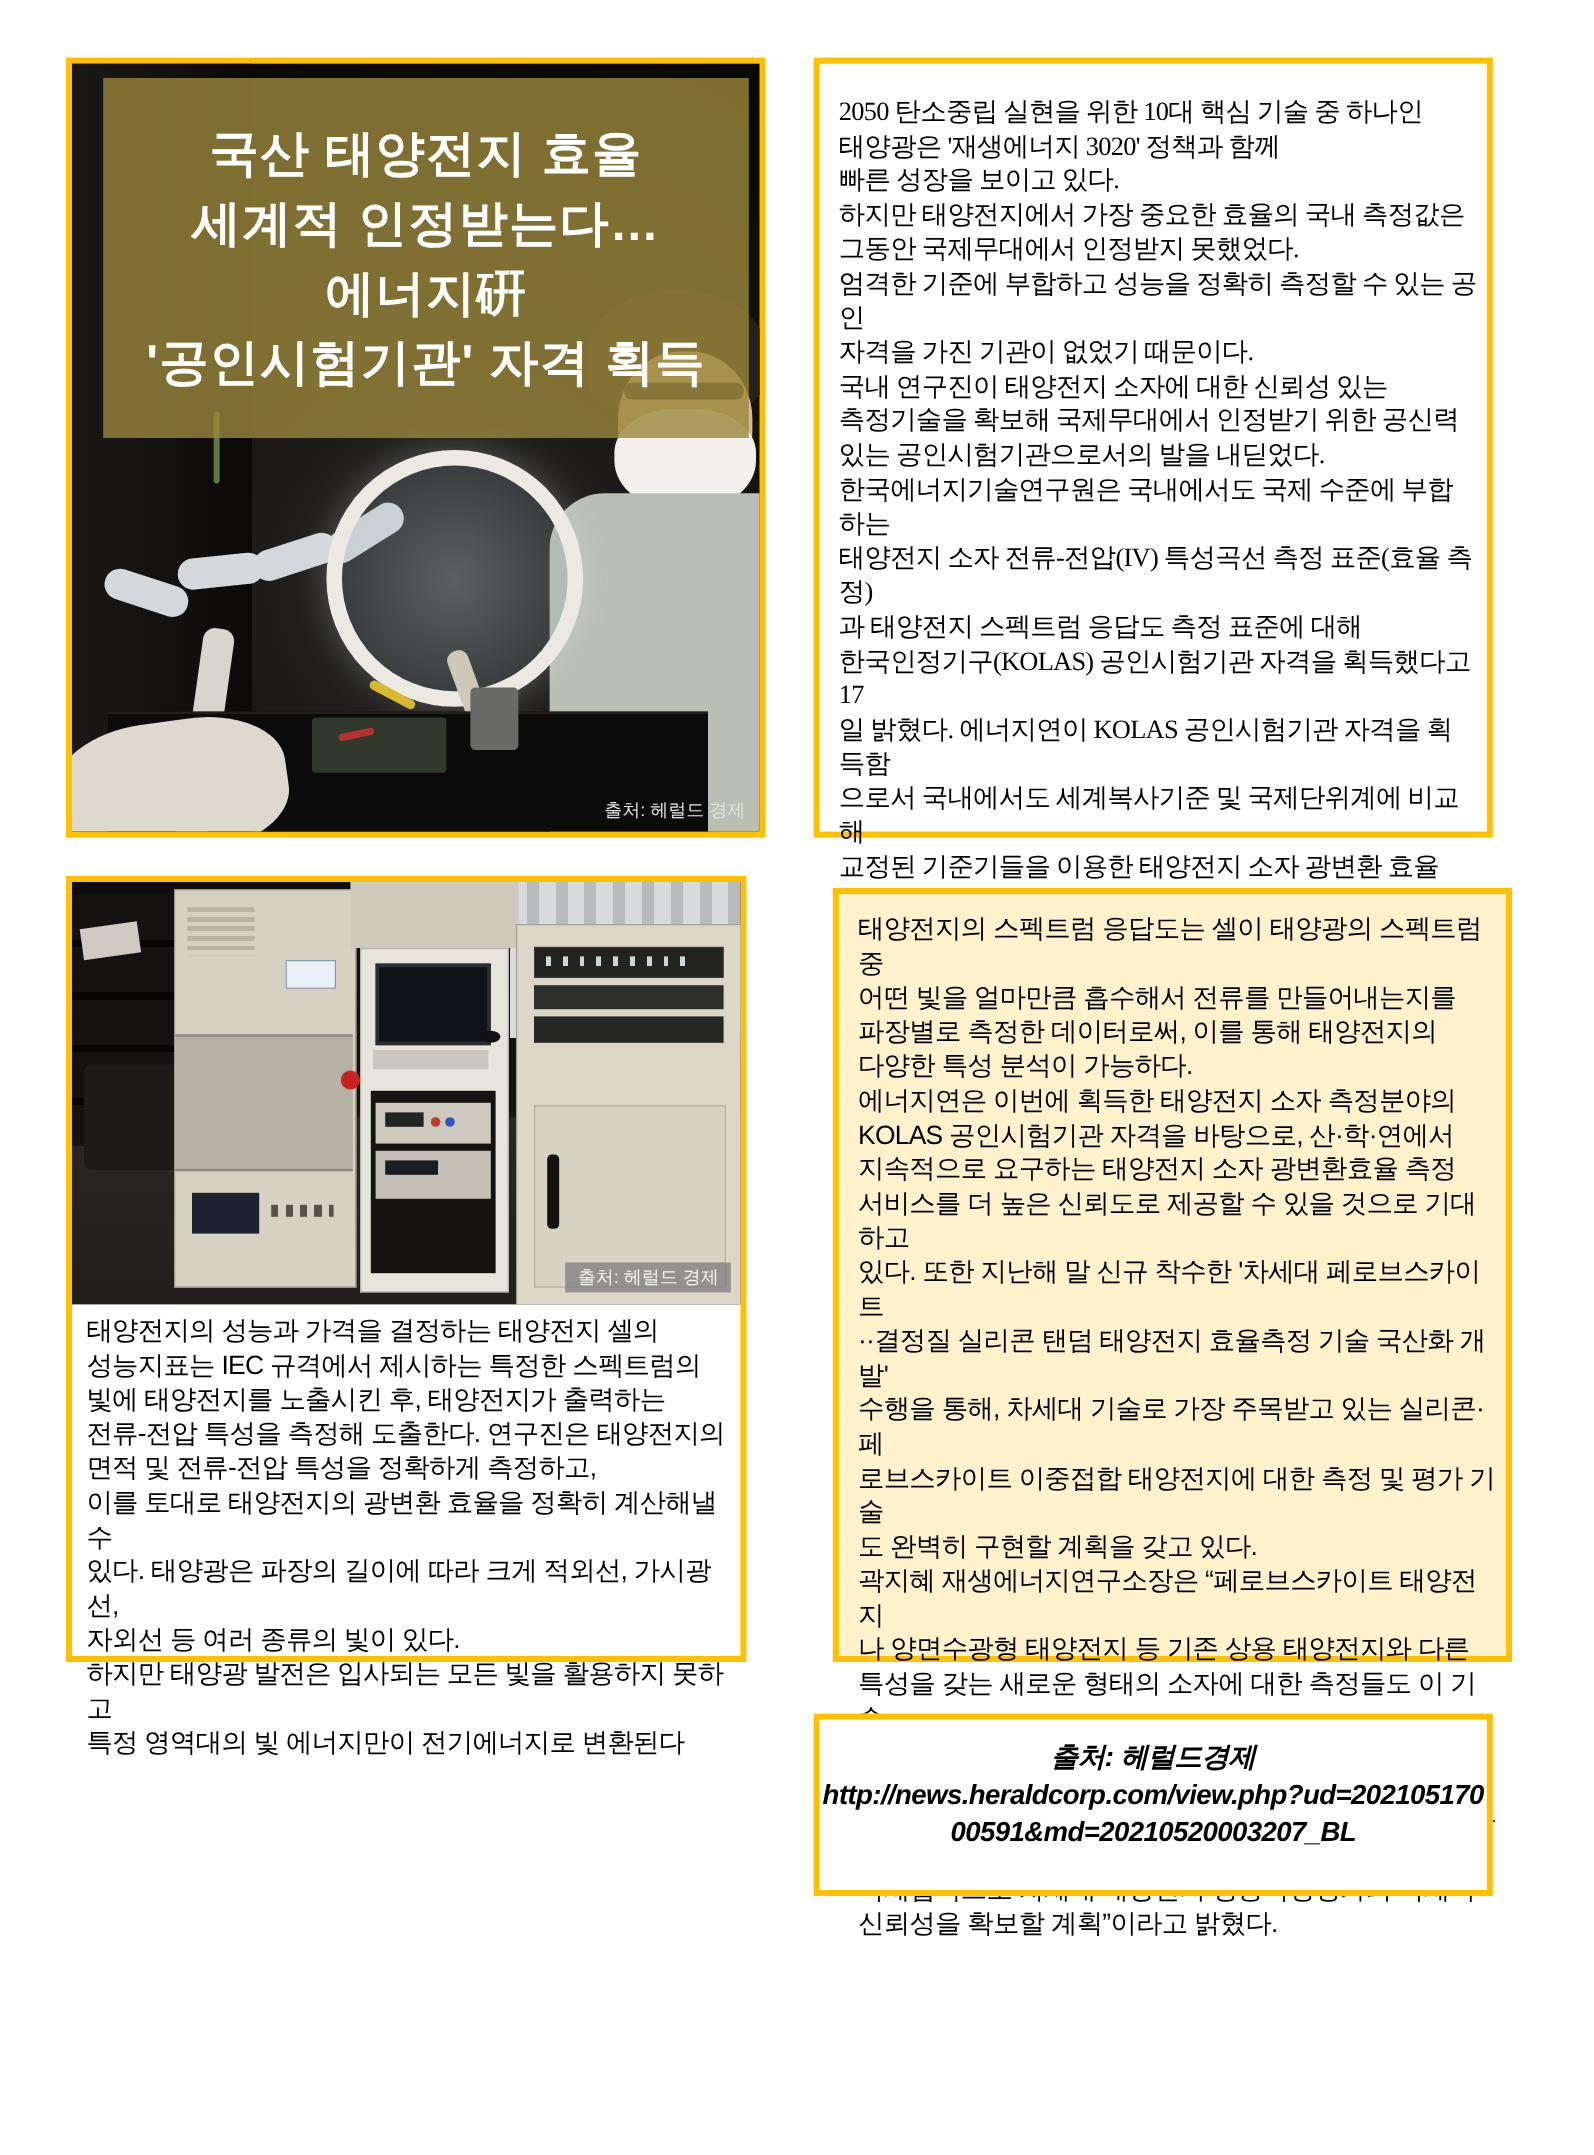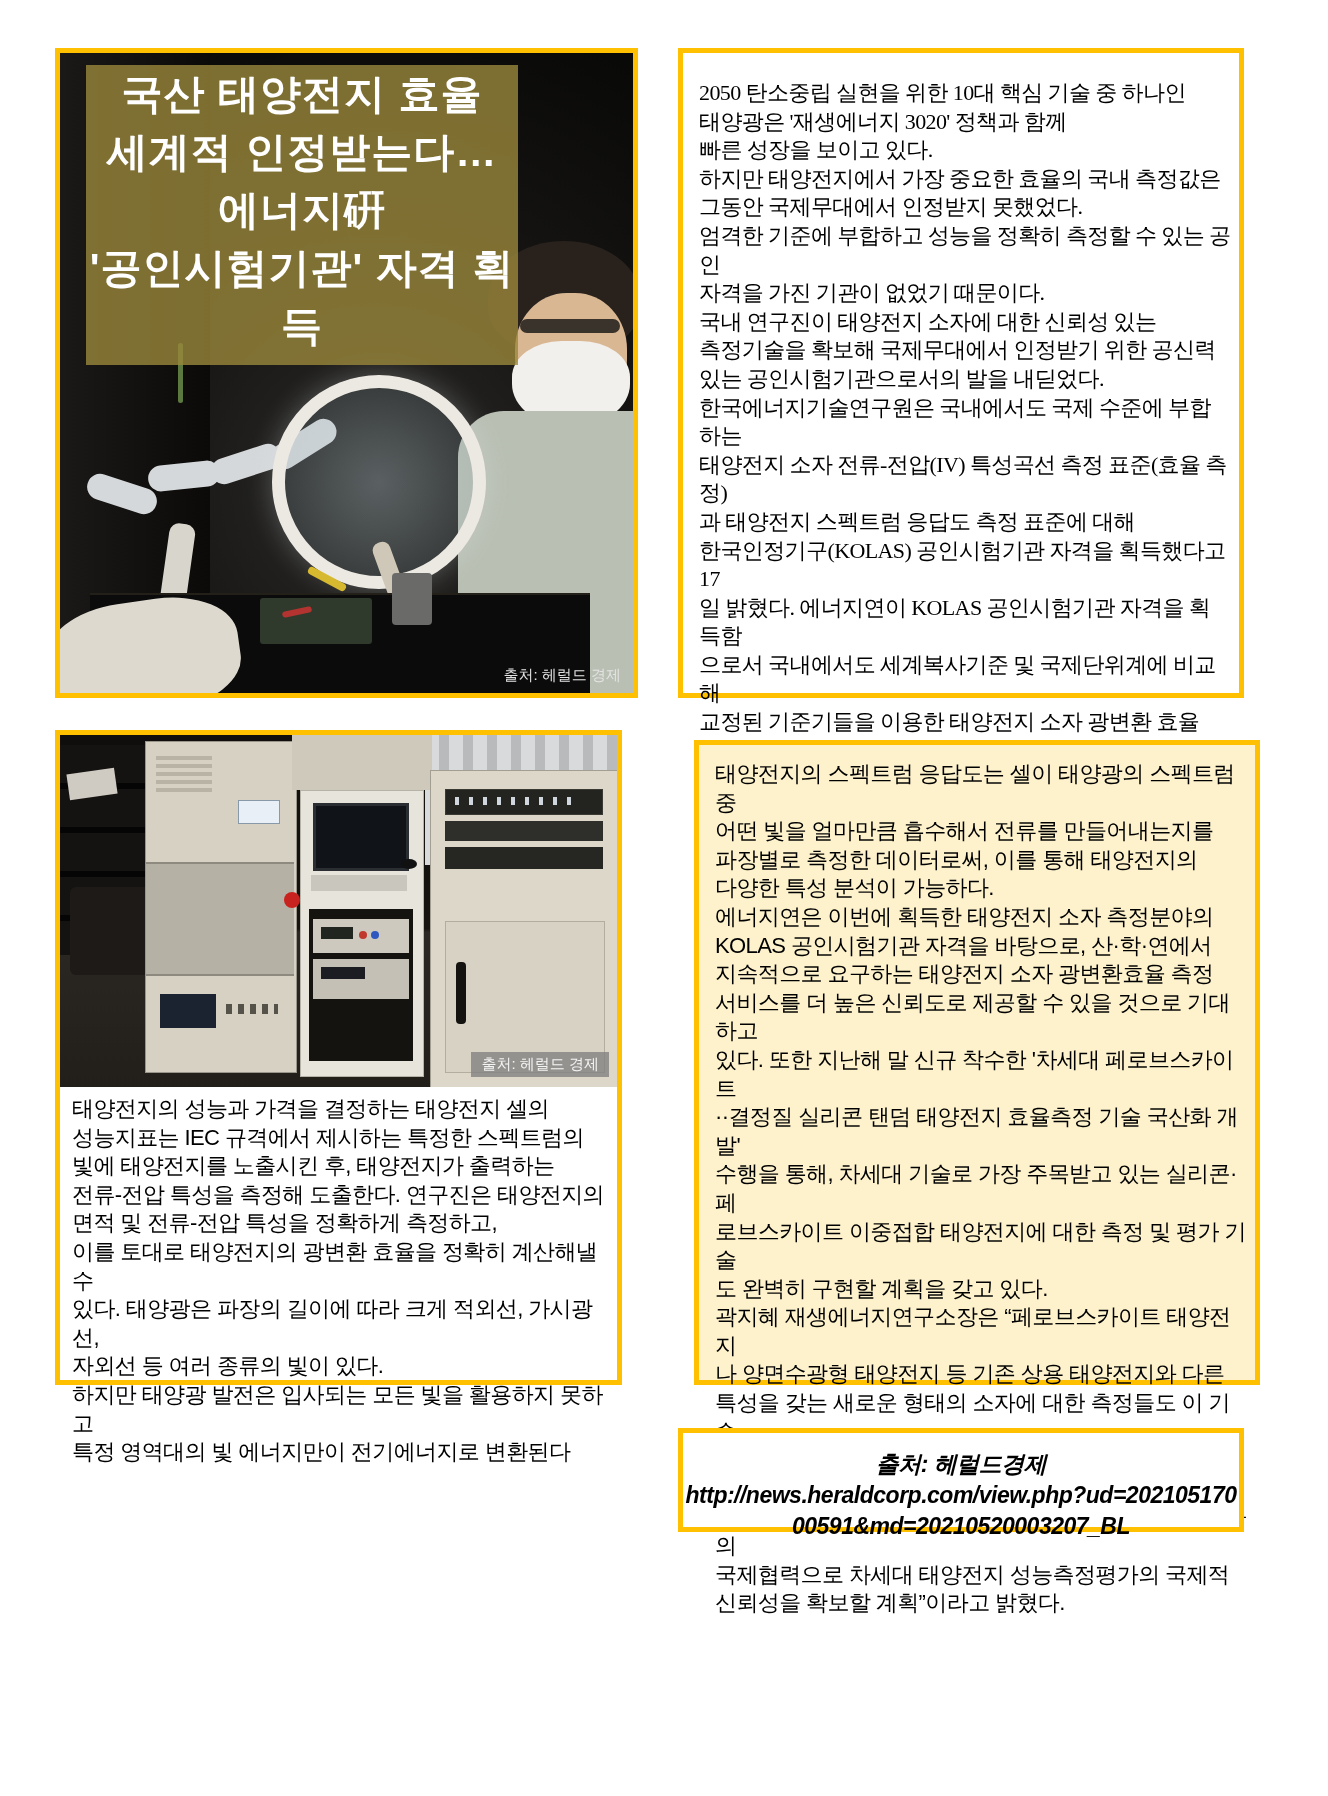--- a/index.html
+++ b/index.html
@@ -5,21 +5,21 @@
   html,body{margin:0;padding:0;background:#ffffff;}
   .page{position:relative;width:1328px;height:1796px;background:#fff;overflow:hidden;
         font-family:"Liberation Sans","DejaVu Sans",sans-serif;}
   .card{position:absolute;border:5px solid var(--accent-border,#FFC000);background:#fff;box-sizing:border-box;}
 
   
   #title-card{left:55px;top:48px;width:583px;height:650px;}
   #intro-box{left:678px;top:48px;width:566px;height:650px;font-family:Liberation Serif, serif;}
   #equipment-card{left:55px;top:730px;width:567px;height:655px;}
   #detail-box{left:678px;top:740px;width:566px;height:645px;background:var(--cream-panel,#FDF2CC);margin-left:16px;}
-  #source-box{left:678px;top:1428px;width:566px;height:104px;}
+  #source-box{left:678px;top:1428px;width:566px;height:152px;}
 
   
   .body-text{font-size:22px;line-height:28.6px;color:#000;white-space:pre-line;letter-spacing:-0.6px;}
   #intro-box .body-text{padding:26px 8px 0 16px;}
   #detail-box .body-text{padding:15px 8px 0 16px;}
   .eq-text{padding:8px 6px 0 12px;}
   .source-text{font-size:23px;font-weight:bold;font-style:italic;text-align:center;line-height:31px;
                white-space:pre-line;padding-top:16px;color:#000;letter-spacing:-0.5px;}
 
   
@@ -42,21 +42,21 @@
            background:radial-gradient(circle,rgba(190,212,222,.32),rgba(120,140,150,.15));
            box-shadow:0 0 28px rgba(225,235,240,.28);}
   .p1-stand{left:330px;top:486px;width:18px;height:118px;background:#cfc8b8;transform:rotate(-20deg);border-radius:8px;}
   .p1-post{left:98px;top:470px;width:26px;height:180px;background:#d8d5cc;transform:rotate(8deg);border-radius:10px;}
   .p1-table{left:30px;top:540px;width:500px;height:110px;background:#0b0b0b;border-top:2px solid #222019;}
   .p1-board{left:200px;top:545px;width:112px;height:46px;background:#2f3a2c;border-radius:3px;}
   .p1-wire-y{left:246px;top:522px;width:42px;height:8px;background:#d6b92e;border-radius:4px;transform:rotate(28deg);}
   .p1-wire-r{left:222px;top:556px;width:30px;height:6px;background:#b23330;border-radius:3px;transform:rotate(-12deg);}
   .p1-clamp{left:332px;top:520px;width:40px;height:52px;background:#6a6a68;border-radius:4px;}
   .p1-sleeve{left:-12px;top:548px;width:192px;height:112px;background:#ddd9cf;border-radius:40%;transform:rotate(-8deg);}
-  .title-overlay{left:26px;top:12px;width:432px;height:300px;display:flex;justify-content:center;}
+  .title-overlay{left:26px;top:12px;width:538px;height:300px;display:flex;align-items:center;justify-content:center;}
   .title-overlay::before{content:"";position:absolute;inset:0;background:var(--photo-overlay-tint,#9A873B);opacity:.8;}
   .headline{position:relative;font-size:41px;font-weight:bold;line-height:58px;color:#ffffff;text-align:center;
             white-space:pre-line;letter-spacing:1px;}
   .photo-caption{right:12px;bottom:8px;color:#e3e3e3;font-size:15px;letter-spacing:0;}
 
   
   .photo2{position:relative;width:100%;height:352px;overflow:hidden;
           background:linear-gradient(180deg,#100e0c 0%,#17140f 55%,#2b2823 56%,#221f1b 100%);}
   .photo2 *{position:absolute;}
   .p2-curtain{left:365px;top:0;width:192px;height:130px;

